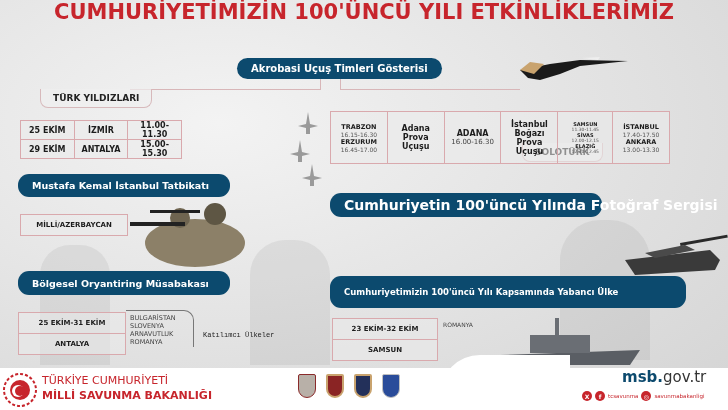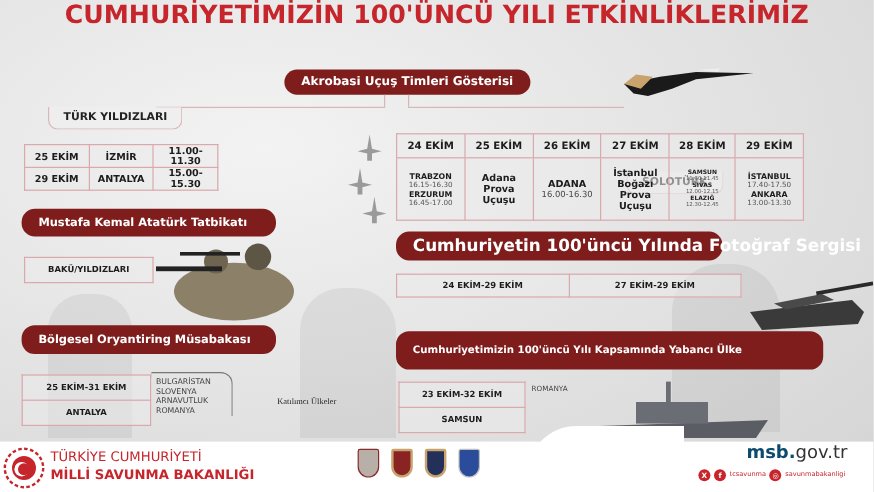--- a/index.html
+++ b/index.html
@@ -17,21 +17,21 @@
   }
   .bg-shape {
     position: absolute; background: rgba(120,120,120,0.12);
   }
   .title {
     position: absolute; left: 0; top: 0; width: 728px; text-align: center;
     font-family: "DejaVu Sans", sans-serif; font-weight: bold;
     font-size: 21px; color: #c7252c; letter-spacing: 0px;
   }
   .pill {
-    position: absolute; background: #7f1d1d; color: #fff;
+    position: absolute; background: #0c4a6e; color: #fff;
     border-radius: 11px; font-weight: bold;
     font-family: "DejaVu Sans", sans-serif;
     display: flex; align-items: center; padding: 0 14px;
     white-space: nowrap;
   }
   .tab-label {
     position: absolute; font-family: "DejaVu Sans", sans-serif; font-weight: bold;
     font-size: 9px; color: #222; border: 1px solid #d7b9bb; border-top: none;
     border-radius: 0 0 8px 8px; padding: 4px 12px 4px 12px;
     background: rgba(240,240,240,0.7);
@@ -56,21 +56,21 @@
     background: #fff; border-top-left-radius: 40px;
   }
   .ministry-l1 { position: absolute; left: 42px; top: 374px; font-size: 11px; color: #c7252c; font-family: "DejaVu Sans", sans-serif; }
   .ministry-l2 { position: absolute; left: 42px; top: 389px; font-size: 11px; color: #c7252c; font-weight: bold; font-family: "DejaVu Sans", sans-serif; }
   .msb { position: absolute; left: 622px; top: 368px; font-size: 15px; font-family: "DejaVu Sans", sans-serif; }
   .msb b { color: #0c4a6e; }
   .msb span { color: #333; }
   .social { position: absolute; left: 582px; top: 391px; display: flex; align-items: center; gap: 3px; font-size: 5.5px; color: #c7252c; font-family: "DejaVu Sans", sans-serif; }
   .soc-ic { width: 10px; height: 10px; border-radius: 50%; background: #c7252c; color: #fff; font-size: 6px; display: flex; align-items: center; justify-content: center; font-weight: bold; }
   .participants { position: absolute; left: 130px; top: 314px; font-size: 6.5px; color: #444; line-height: 8px; font-family: "DejaVu Sans", sans-serif; }
-  .participants-label { position: absolute; left: 203px; top: 331px; font-size: 7px; color: #222; font-family: Liberation Serif, serif; margin-left: 28px; }
+  .participants-label { position: absolute; left: 203px; top: 331px; font-size: 7px; color: #222; font-family: Liberation Mono, monospace; }
   .romanya2 { position: absolute; left: 443px; top: 321px; font-size: 6px; color: #444; font-family: "DejaVu Sans", sans-serif; }
   .bracket {
     position: absolute; left: 126px; top: 310px; width: 68px; height: 37px;
     border: 1px solid #777; border-left: none; border-bottom: none; border-radius: 0 10px 0 0;
   }
 </style>
 </head>
 <body>
 
 <div class="bg"></div>
@@ -111,28 +111,20 @@
     <td>29 EKİM</td>
     <td>ANTALYA</td>
     <td>15.00-15.30</td>
   </tr>
 </tbody>
   </table>
 
 <div class="tab-label" style="left:522px;top:95px;margin-top:48px;">SOLOTÜRK</div>
 <table class="grid" style="left:330px;top:111px;width:340px;">
   <tbody>
-      <tr style="height:20px;font-size:8.5px;">
-    <td>24 EKİM</td>
-    <td>25 EKİM</td>
-    <td>26 EKİM</td>
-    <td>27 EKİM</td>
-    <td>28 EKİM</td>
-    <td>29 EKİM</td>
-  </tr>
   <tr style="height:52px;">
     <td style="width:57px;">
       <span class="city">TRABZON</span>
       <span class="small">16.15-16.30</span>
       <span class="city">ERZURUM</span>
       <span class="small">16.45-17.00</span>
     </td>
     <td style="width:57px;font-size:8px;padding:0 8px;">Adana Prova Uçuşu</td>
     <td style="width:57px;">
       <span class="city-lg">ADANA</span>
@@ -150,25 +142,25 @@
     <td style="width:57px;">
       <span class="city">İSTANBUL</span>
       <span class="small">17.40-17.50</span>
       <span class="city">ANKARA</span>
       <span class="small">13.00-13.30</span>
     </td>
   </tr>
 </tbody>
   </table>
 
-<div class="pill" style="left:18px;top:174px;height:23px;width:212px;font-size:9.5px;">Mustafa Kemal Atatürk Tatbikatı</div>
+<div class="pill" style="left:18px;top:174px;height:23px;width:212px;font-size:9.5px;">Mustafa Kemal İstanbul Tatbikatı</div>
 <table class="grid" style="left:20px;top:214px;width:108px;">
   <tbody>
   <tr style="height:21px;font-size:7px;">
-        <td>BAKÜ/YILDIZLARI</td>
+        <td>MİLLİ/AZERBAYCAN</td>
       </tr>
 </tbody>
   </table>
 <svg class="icon-img" style="left:120px;top:198px;" width="130" height="70" viewBox="0 0 130 70">
   <ellipse cx="75" cy="45" rx="50" ry="24" fill="#8c8068"></ellipse>
   <circle cx="60" cy="20" r="10" fill="#6e6450"></circle>
   <circle cx="95" cy="16" r="11" fill="#5e5644"></circle>
   <rect x="10" y="24" width="55" height="4" fill="#222"></rect>
   <rect x="30" y="12" width="50" height="3" fill="#222"></rect>
 </svg>
@@ -189,24 +181,20 @@
   <div>BULGARİSTAN</div>
   <div>SLOVENYA</div>
   <div>ARNAVUTLUK</div>
   <div>ROMANYA</div>
 </div>
 <div class="participants-label">Katılımcı Ülkeler</div>
 
 <div class="pill" style="left:330px;top:193px;height:24px;width:272px;font-size:14px;">Cumhuriyetin 100'üncü Yılında Fotoğraf Sergisi</div>
 <table class="grid" style="left:330px;top:228px;width:288px;">
   <tbody>
-      <tr style="height:19px;font-size:7px;">
-    <td style="width:144px;">24 EKİM-29 EKİM</td>
-    <td style="width:144px;">27 EKİM-29 EKİM</td>
-  </tr>
 </tbody>
   </table>
 <svg class="icon-img" style="left:620px;top:225px;" width="108" height="55" viewBox="0 0 108 55">
   <path d="M5 35 L90 25 L100 35 L95 45 L15 50 Z" fill="#3a3a3a"></path>
   <path d="M25 28 L65 20 L75 25 L35 33 Z" fill="#4a4a4a"></path>
   <rect x="60" y="18" width="48" height="3" fill="#2a2a2a" transform="rotate(-10 60 18)"></rect>
 </svg>
 
 <div class="pill" style="left:330px;top:276px;height:32px;width:356px;font-size:8.5px;flex-direction:column;align-items:flex-start;justify-content:center;line-height:12px;">
   <span>Cumhuriyetimizin 100'üncü Yılı Kapsamında Yabancı Ülke</span>

